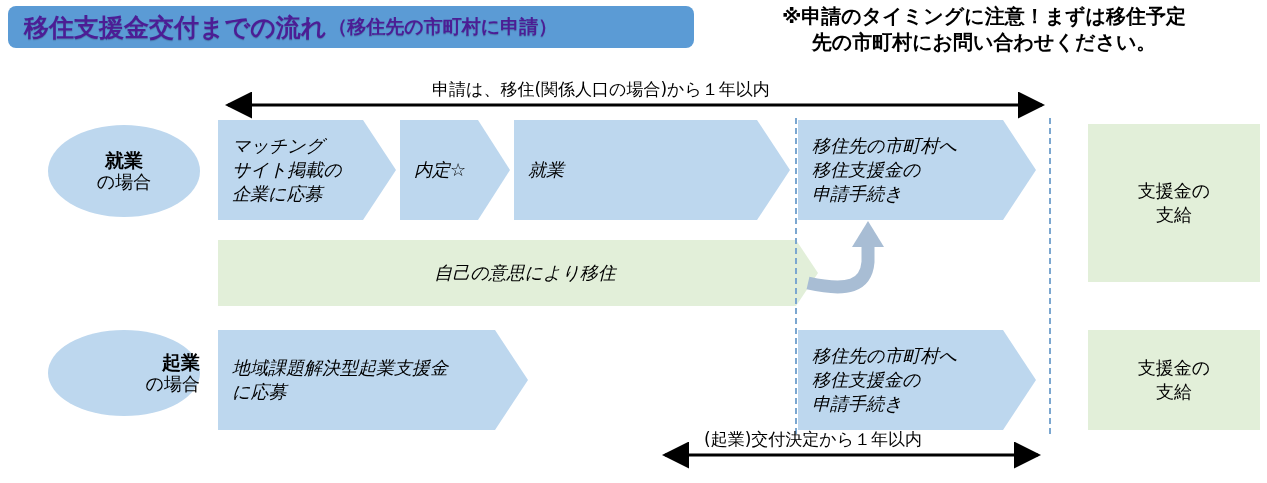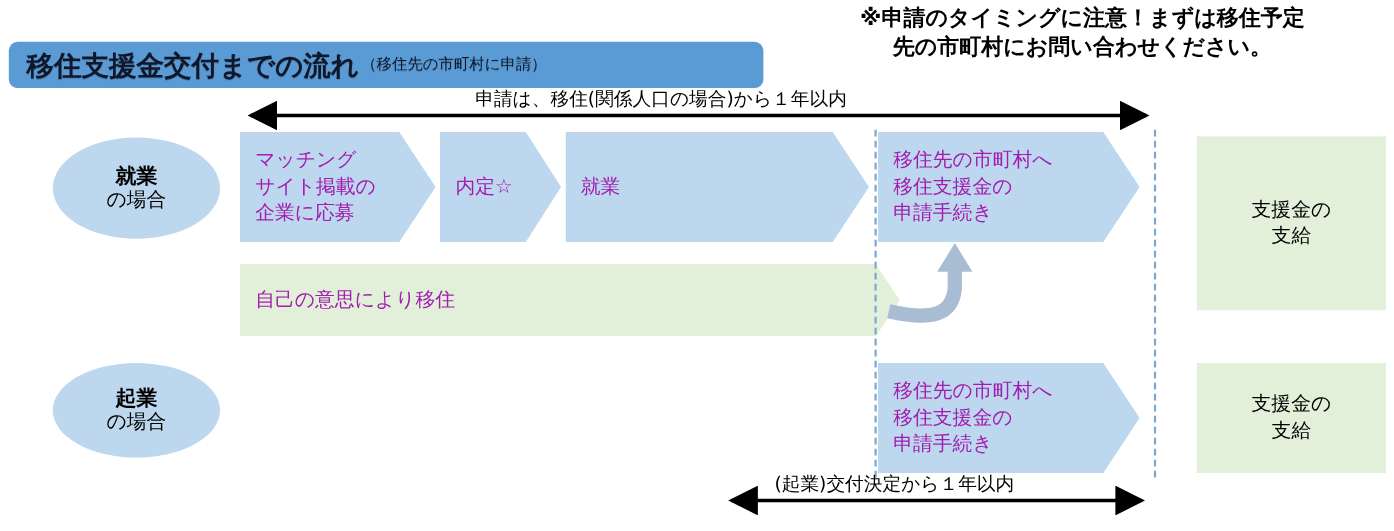--- a/index.html
+++ b/index.html
@@ -11,30 +11,29 @@
     position:relative;
   }
   #canvas{position:absolute;inset:0;width:1267px;height:483px;}
 
   
   .header-banner{
     position:absolute;left:8px;top:6px;width:686px;height:42px;
     background:#5b9bd5;border-radius:8px;
     display:flex;align-items:center;
     box-sizing:border-box;padding-left:16px;
-    color:#0f172a;
-    margin-top:32px;
+    color:#4c1d95;
   }
   .header-title-main{
     font-size:25px;font-weight:bold;letter-spacing:0px;
     text-shadow:0 1px 1px rgba(0,0,0,.18);
     white-space:nowrap;
   }
   .header-title-sub{
-    font-size:14px;font-weight:normal;margin-left:2px;
+    font-size:19px;font-weight:bold;margin-left:2px;
     text-shadow:0 1px 1px rgba(0,0,0,.18);
     white-space:nowrap;
   }
   .header-note{
     position:absolute;left:708px;top:4px;width:552px;
     font-size:20px;font-weight:bold;line-height:1.28;
     color:#000000;text-align:center;
   }
   .header-note .line2{display:block;}
 
@@ -45,26 +44,26 @@
     text-align:center;color:#000;
   }
   .ellipse.blue{background:#bdd7ee;}
   .ellipse.green{background:#e2efd9;}
   .ell-strong{font-weight:bold;font-size:19px;line-height:1.18;}
   .ell-normal{font-size:18px;line-height:1.2;}
   .ell-two{font-weight:bold;font-size:17px;line-height:1.25;}
 
   #ellipse-employment{left:48px;top:125px;width:152px;height:92px;}
   #ellipse-telework{left:42px;top:240px;width:168px;height:66px;}
-  #ellipse-startup{left:48px;top:330px;width:152px;height:86px;}
+  #ellipse-startup{left:48px;top:330px;width:152px;height:86px;align-items:flex-end;}
 
   
   .chev{
-    position:absolute;color:#a21caf;box-sizing:border-box;
-    display:flex;align-items:center;
+    position:absolute;color:#000000;box-sizing:border-box;
+    display:flex;align-items:center;font-style:italic;
   }
   .chev .txt{font-size:18px;line-height:1.35;white-space:pre-line;padding-left:14px;}
   .chev.center .txt{padding-left:0;width:100%;text-align:center;}
   .fill-blue{background:#bdd7ee;}
   .fill-green{background:#e2efd9;}
 
   
   .boxr{
     position:absolute;background:#e2efd9;color:#000;
     display:flex;align-items:center;justify-content:center;
@@ -133,24 +132,29 @@
 移住支援金の
 申請手続き</span>
   </div>
 
   <div class="boxr" style="left:1060px;top:124px;width:172px;height:158px;">
     <span>支援金の
 支給</span>
   </div>
 
   <div class="chev fill-green" style="left:218px;top:240px;width:600px;height:66px;
-              clip-path:polygon(0 0, 578px 0, 600px 33px, 578px 66px, 0 66px);">
+              clip-path:polygon(0 0, 578px 0, 600px 33px, 578px 66px, 0 66px);justify-content:center;">
     <span class="txt">自己の意思により移住</span>
   </div>
 
+  <div class="chev fill-blue" style="left:218px;top:330px;width:310px;height:100px;
+              clip-path:polygon(0 0, 277px 0, 310px 50px, 277px 100px, 0 100px);">
+    <span class="txt">地域課題解決型起業支援金
+に応募</span>
+  </div>
 
 
 
   <div class="chev fill-blue" style="left:798px;top:330px;width:238px;height:100px;
               clip-path:polygon(0 0, 205px 0, 238px 50px, 205px 100px, 0 100px);">
     <span class="txt">移住先の市町村へ
 移住支援金の
 申請手続き</span>
   </div>
 

